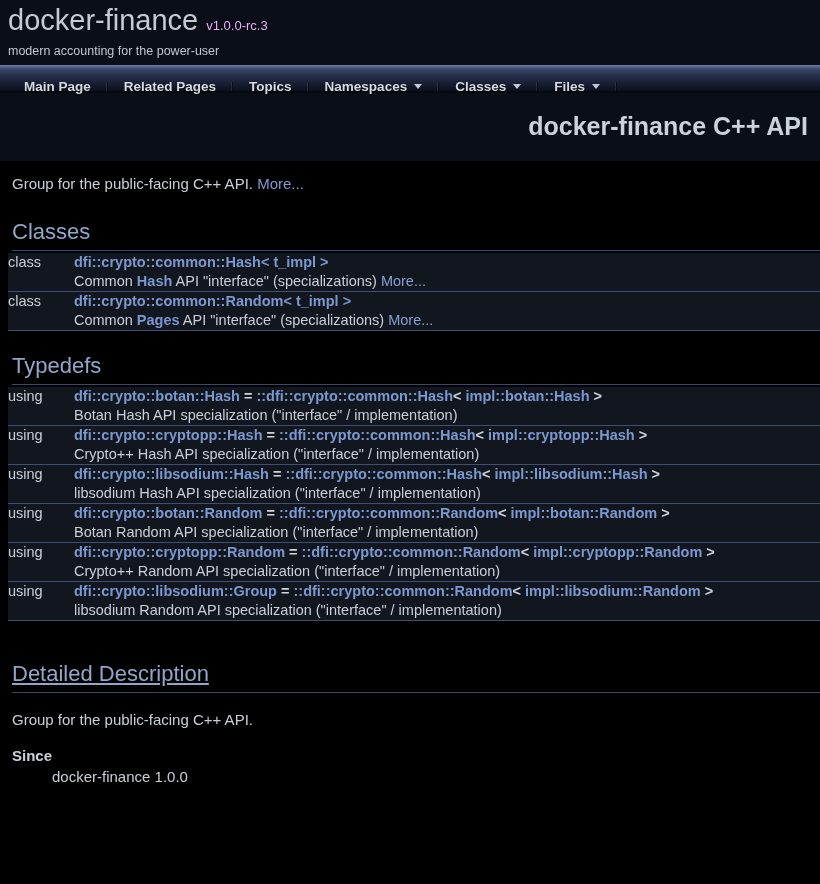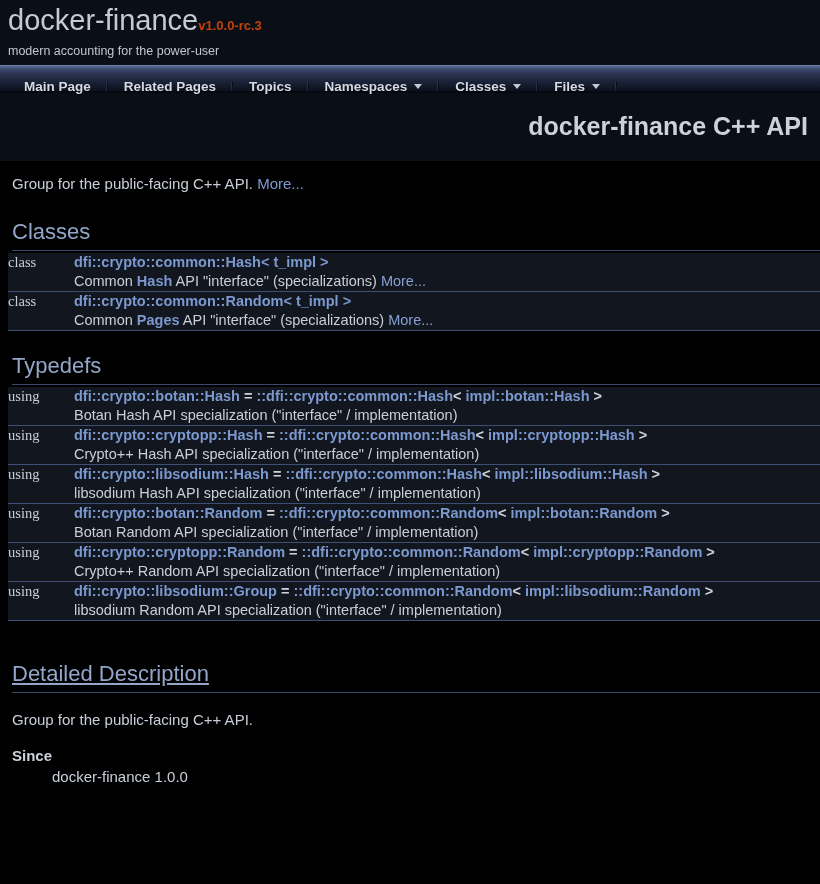--- a/index.html
+++ b/index.html
@@ -20,22 +20,23 @@
     padding: 3px 8px 6px 8px;
   }
   #projectname {
     font-size: 29px;
     line-height: 34px;
     color: #c6cbd3;
     font-weight: normal;
   }
   #projectnumber {
     font-size: 13px;
-    color: #c2410c;
-    font-weight: bold;
+    color: #f0abfc;
+    margin-left: 8px;
+    font-weight: normal;
   }
   #projectbrief {
     font-size: 12.5px;
     line-height: 16px;
     color: #c2c7cf;
   }
 
   
   .navbar {
     display: flex;
@@ -108,21 +109,20 @@
     border-collapse: collapse;
     background: #12161f;
     font-size: 14.5px;
   }
   table.memberdecls td { padding: 0; vertical-align: top; line-height: 19px; }
   td.memItemLeft {
     width: 66px;
     padding: 5px 0 0 12px;
     color: #c9cfd8;
     white-space: nowrap;
-    font-family: Liberation Serif, serif;
   }
   td.memItemRight { padding: 5px 0 0 0; font-weight: bold; color: #ced4de; }
   td.memItemRight a { color: #7b98cf; text-align: center; }
   tr.memdesc td { border-bottom: 1px solid #3e4e74; }
   td.mdescRight { padding: 2px 0 5px 0; color: #c9cfd8; }
   td.mdescRight a { font-weight: bold; color: #7b98cf; }
   td.mdescRight a.more { font-weight: normal; color: #86a0d4; }
 
   dl.section { margin: 18px 0 0 0; }
   dl.section dt { font-weight: bold; color: #ccd2db; line-height: 18px; }

